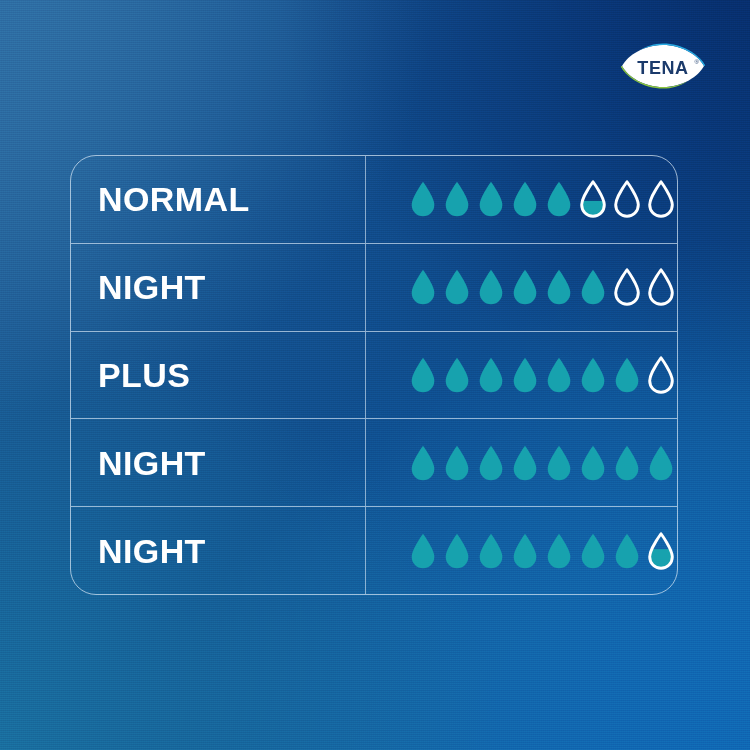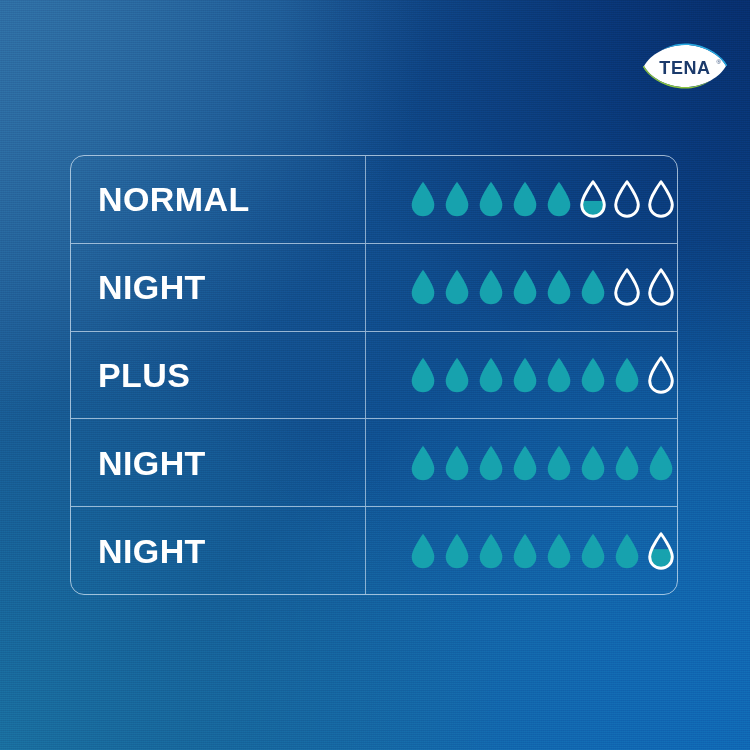--- a/index.html
+++ b/index.html
@@ -40,36 +40,36 @@
     background-image:
       repeating-linear-gradient(0deg, rgba(255,255,255,0.55) 0px, rgba(255,255,255,0.55) 1px, rgba(0,0,0,0.45) 1px, rgba(0,0,0,0.45) 2px),
       repeating-linear-gradient(90deg, rgba(255,255,255,0.45) 0px, rgba(255,255,255,0.45) 1px, rgba(0,0,0,0.35) 1px, rgba(0,0,0,0.35) 2px);
     mix-blend-mode: overlay;
     pointer-events: none;
   }
 
   
   #logo {
     position: absolute;
-    left: 642px;
+    left: 620px;
     top: 42px;
     width: 86px;
     height: 48px;
   }
   #logo svg { display:block; width:100%; height:100%; }
 
   
   #chart-table {
     position: absolute;
     left: 70px;
     top: 155px;
     width: 608px;
     height: 440px;
     border: 1.4px solid rgba(214,230,244,0.72);
-    border-radius: 14px;
+    border-radius: 26px;
     display: flex;
     flex-direction: column;
   }
 
   .chart-row {
     flex: 1 1 0;
     display: flex;
     align-items: center;
     position: relative;
     border-bottom: 1.3px solid rgba(214,230,244,0.68);

